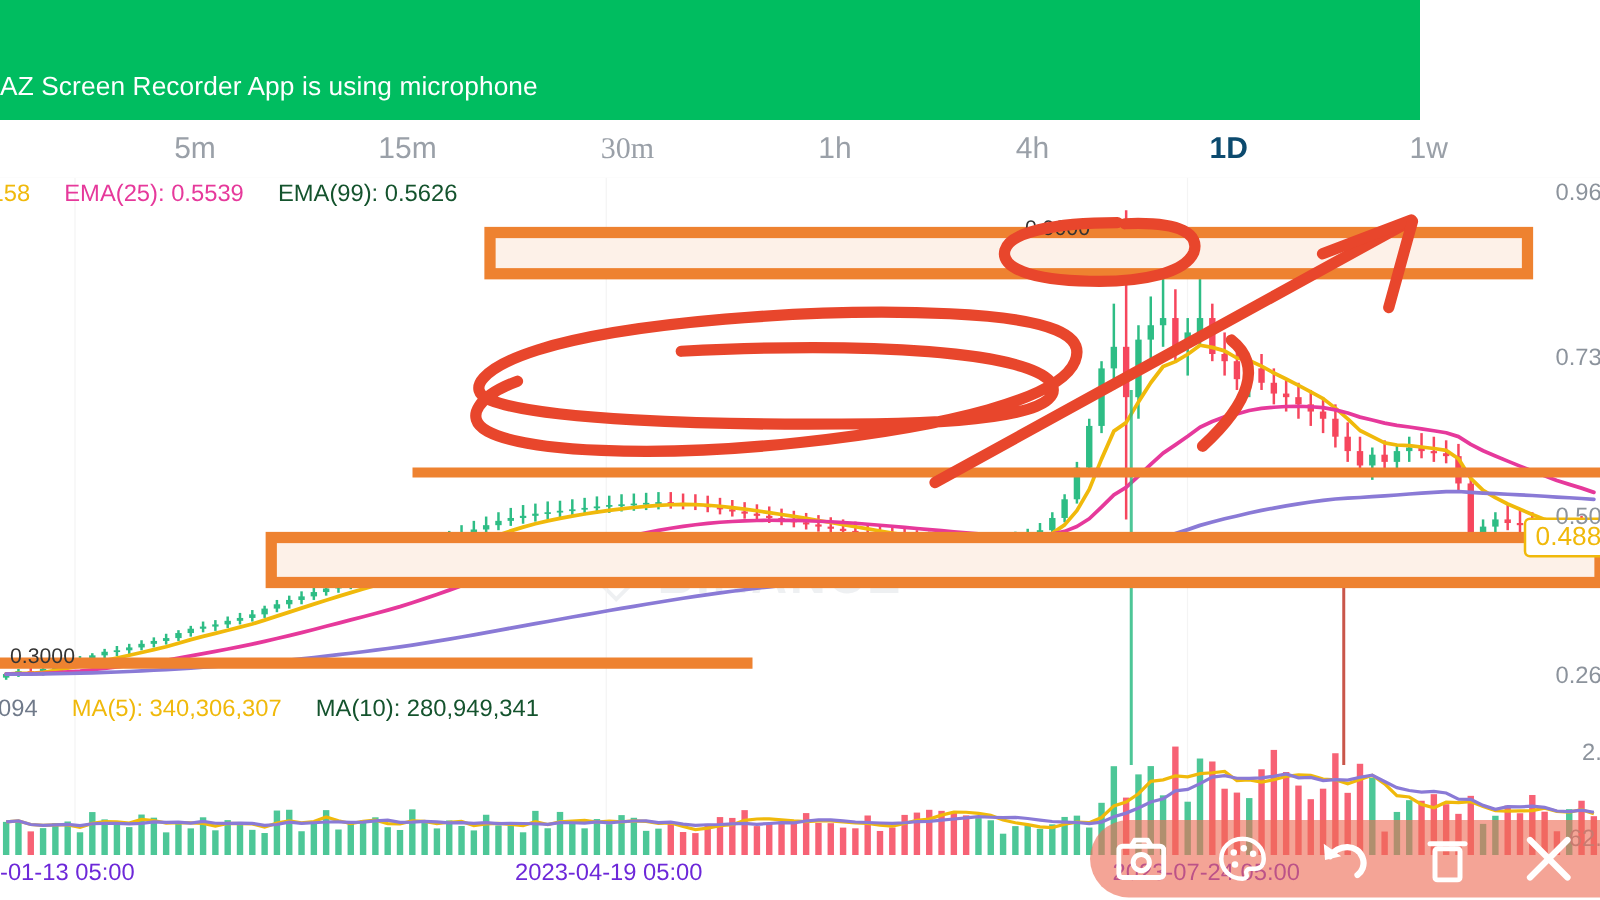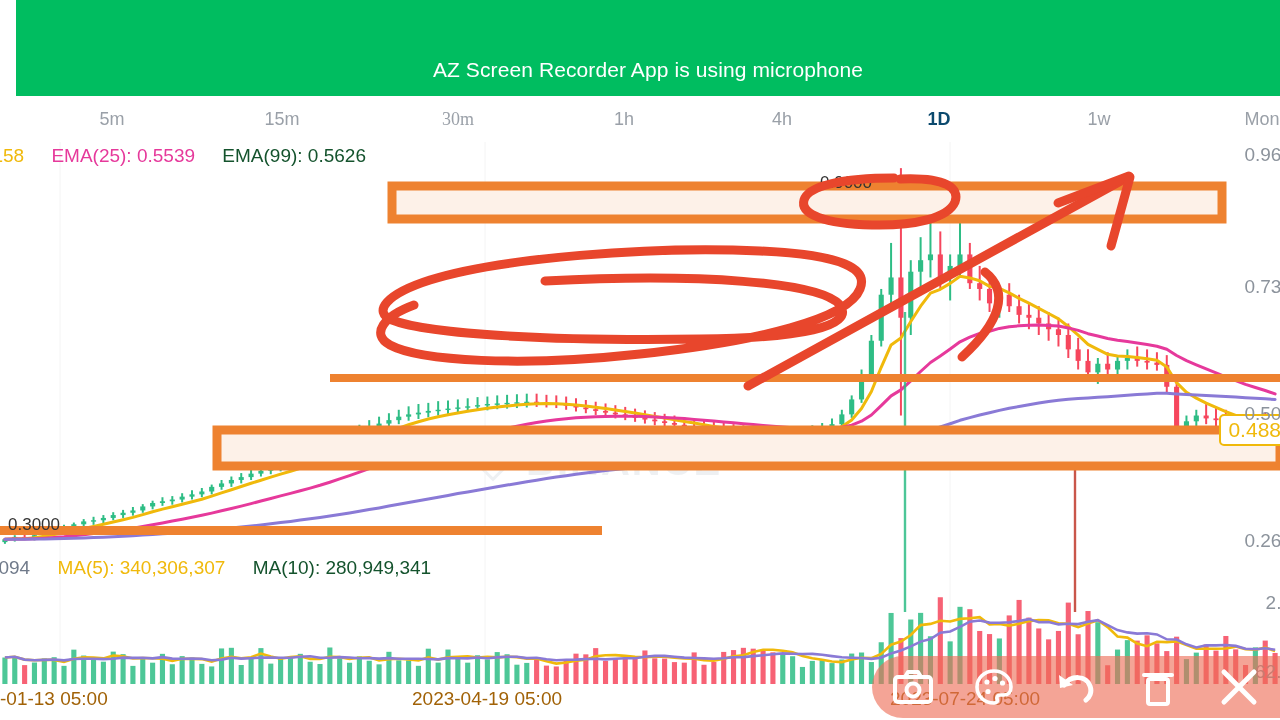--- a/index.html
+++ b/index.html
@@ -4,37 +4,38 @@
 <style>
   html,body{margin:0;padding:0;}
   body{
     width:1280px;height:720px;overflow:hidden;
     background:#ffffff;
     font-family:"Liberation Sans", sans-serif;
     position:relative;
   }
   
   #recorder-banner{
-    position:absolute;left:0;top:0;width:1264px;height:96px;
+    position:absolute;left:0;top:0;width:1136px;height:96px;
     background:#00bd60;
-    display:flex;align-items:flex-end;justify-content:center;margin-left:16px;
+    display:flex;align-items:flex-end;justify-content:flex-start;
   }
   #recorder-banner .txt{
     color:#ffffff;font-size:21px;line-height:1;padding-bottom:16px;
     letter-spacing:.1px;white-space:nowrap;
   }
   
   #tf-bar{
     position:absolute;left:0;top:96px;width:1280px;height:46px;
     background:#ffffff;border-bottom:1px solid #f2f2f2;
   }
   #tf-bar .tab{
     position:absolute;top:0;height:46px;line-height:46px;
-    font-size:18px;color:#9aa0a8;white-space:nowrap;
+    font-size:24px;color:#9aa0a8;white-space:nowrap;
     transform:translateX(-50%);
+    margin-left:44px;
   }
   #tf-bar .tab.active{color:#0c4a6e;font-weight:bold;}
   
   #chart-wrap{
     position:absolute;left:0;top:142px;width:1280px;height:578px;
     background:#ffffff;overflow:hidden;
   }
   #main-svg, #overlay-svg{position:absolute;left:0;top:0;}
   
   .legend{
@@ -54,21 +55,21 @@
   }
   
   #price-tag{
     position:absolute;right:-10px;top:272px;
     background:#ffffff;border:2px solid #f0b90b;border-radius:5px;
     color:#f0b90b;font-size:21px;padding:2px 7px;white-space:nowrap;
     line-height:1.15;
   }
   
   .dt{
-    position:absolute;bottom:10px;font-size:19px;color:#a16207;
+    position:absolute;bottom:10px;font-size:19px;color:#6d28d9;
     white-space:nowrap;
   }
   
   #watermark{
     position:absolute;left:470px;top:296px;
     display:flex;align-items:center;gap:10px;
     opacity:.30;pointer-events:none;
   }
   #watermark .wm-text{
     font-size:40px;color:#c9ced6;letter-spacing:2px;font-weight:bold;

